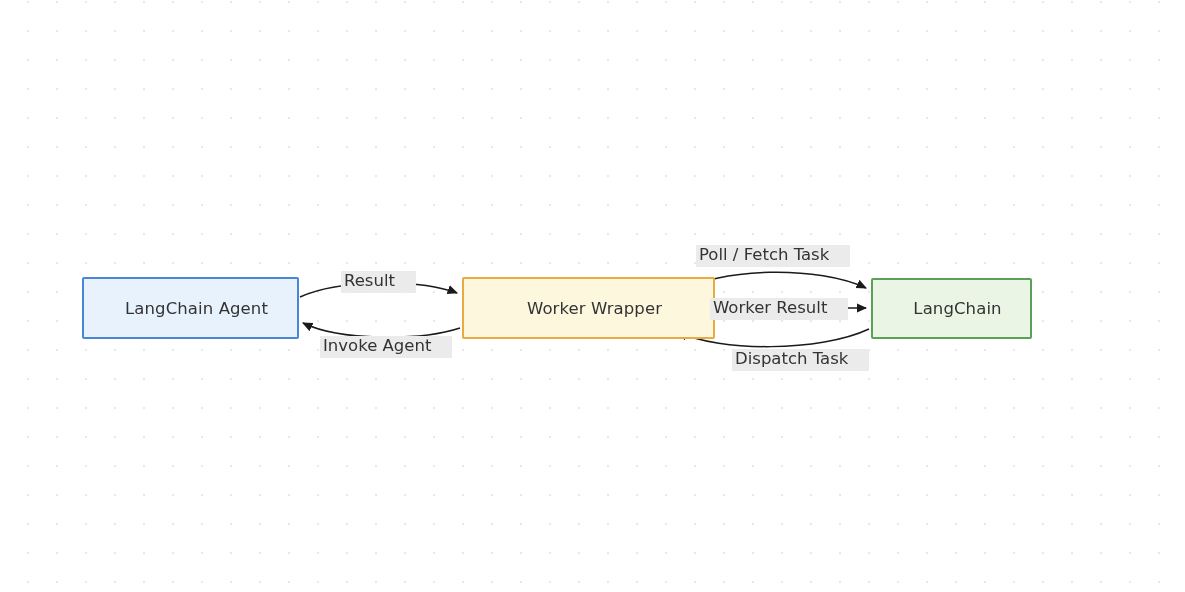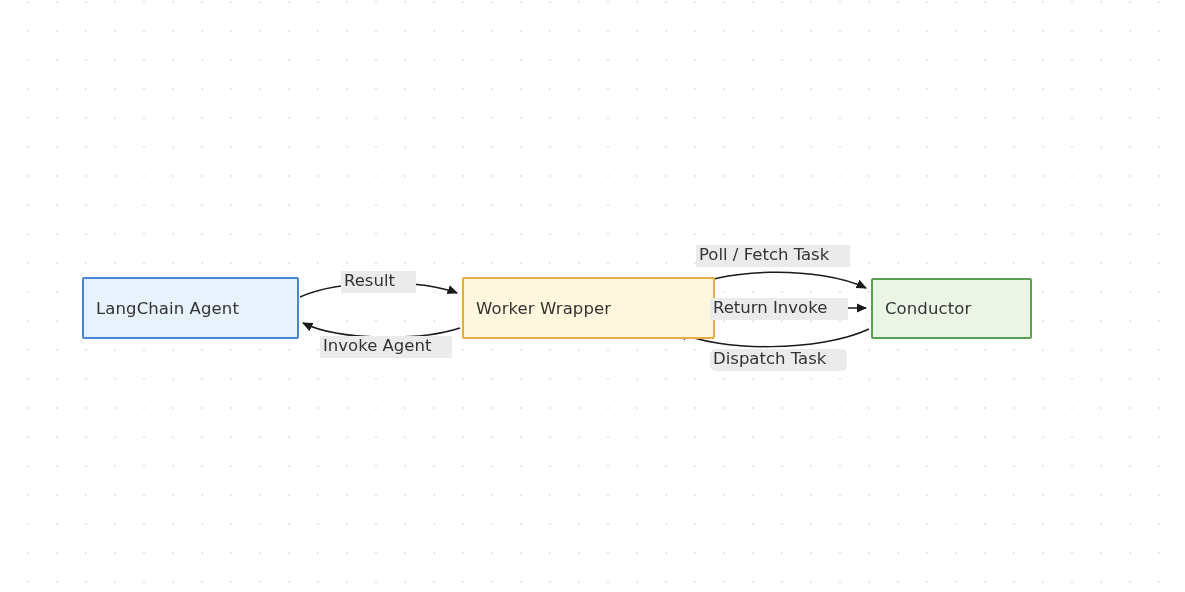--- a/index.html
+++ b/index.html
@@ -27,21 +27,21 @@
     left: 0;
     top: 0;
     width: 1185px;
     height: 592px;
   }
   .node {
     position: absolute;
     box-sizing: border-box;
     display: flex;
     align-items: center;
-    justify-content: flex-start;
+    justify-content: center;
     border-style: solid;
     border-width: 2px;
     border-radius: 2px;
     padding-left: 12px;
   }
   .node-label {
     font-size: 16.5px;
     color: #333333;
     letter-spacing: 0.1px;
     white-space: nowrap;
@@ -76,21 +76,21 @@
     color: #333333;
     background-color: #ebebeb;
     white-space: nowrap;
     padding: 1px 21px 2px 3px;
     line-height: 1.15;
   }
   #label-execute { left: 341px; top: 271px; }
   #label-invoke-agent { left: 320px; top: 336px; }
   #label-poll-fetch { left: 696px; top: 245px; }
   #label-return-result { left: 710px; top: 298px; }
-  #label-dispatch-task { left: 710px; top: 349px; border-radius: 6px; }
+  #label-dispatch-task { left: 732px; top: 349px; }
 </style>
 </head>
 <body>
 
 <div id="canvas">
 
   <svg id="edge-layer" width="1185" height="592" viewBox="0 0 1185 592" xmlns="http://www.w3.org/2000/svg">
     <defs>
       <marker id="arrow-right" viewBox="0 0 10 10" refX="9" refY="5" markerWidth="7" markerHeight="7" orient="auto-start-reverse">
         <path d="M 0 0.6 L 10 5 L 0 9.4 z" fill="#1a1a1a"></path>
@@ -110,26 +110,26 @@
 
   <div class="node" id="node-langchain">
     <span class="node-label">LangChain Agent</span>
   </div>
 
   <div class="node" id="node-worker">
     <span class="node-label">Worker Wrapper</span>
   </div>
 
   <div class="node" id="node-conductor">
-    <span class="node-label">Conductor</span>
+    <span class="node-label">LangChain</span>
   </div>
 
   <div class="edge-label" id="label-execute">Result</div>
 
   <div class="edge-label" id="label-invoke-agent">Invoke Agent</div>
 
   <div class="edge-label" id="label-poll-fetch">Poll / Fetch Task</div>
 
-  <div class="edge-label" id="label-return-result">Return Invoke</div>
+  <div class="edge-label" id="label-return-result">Worker Result</div>
 
   <div class="edge-label" id="label-dispatch-task">Dispatch Task</div>
 
 </div>
 
 </body></html>

